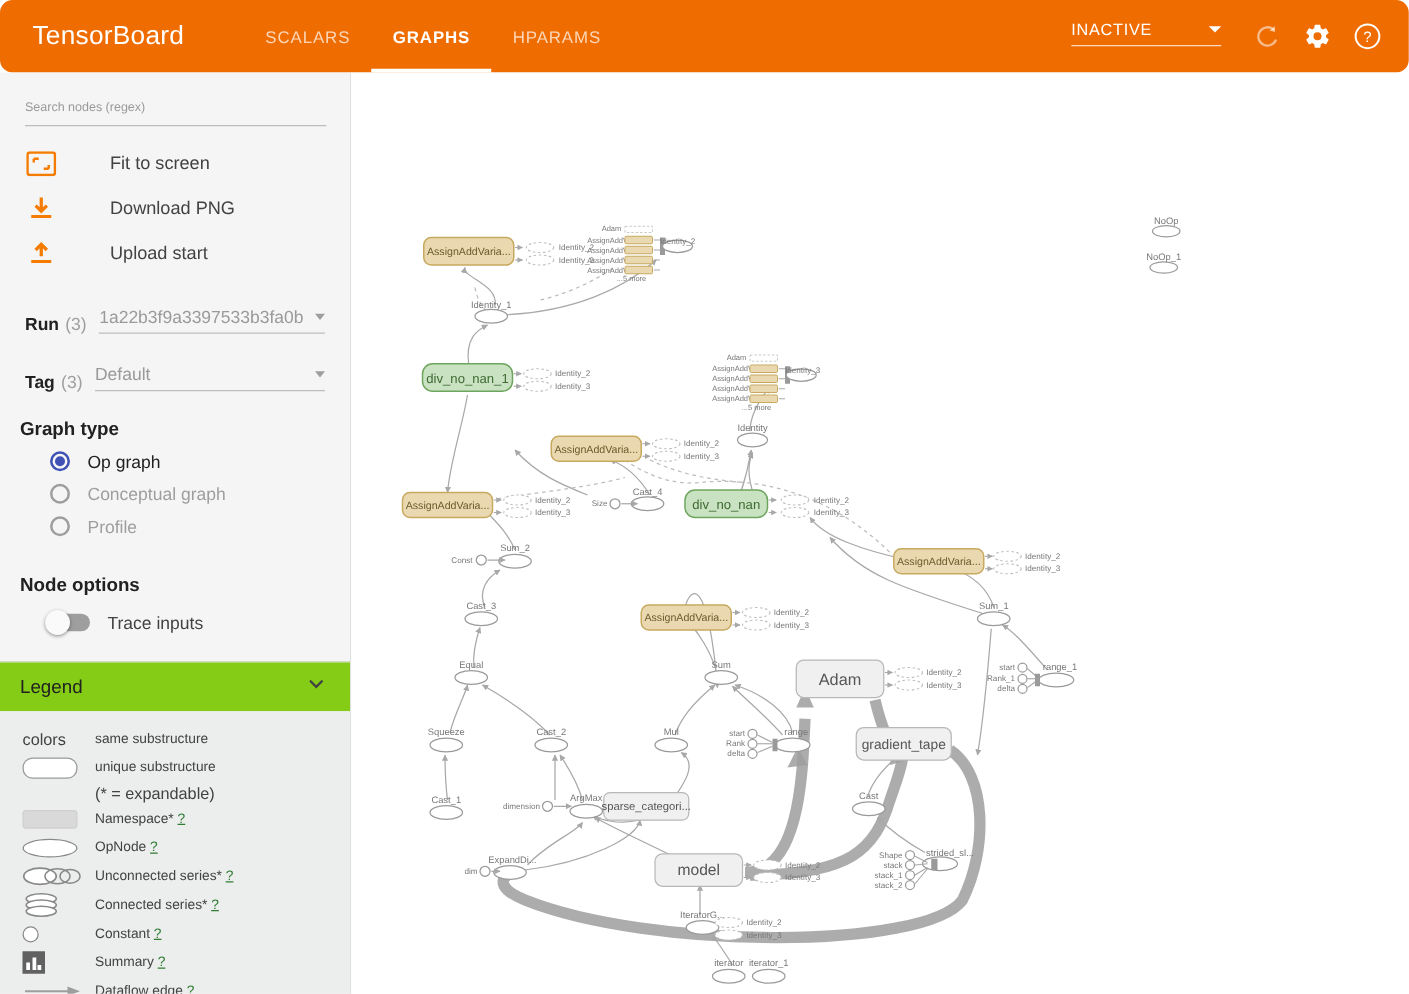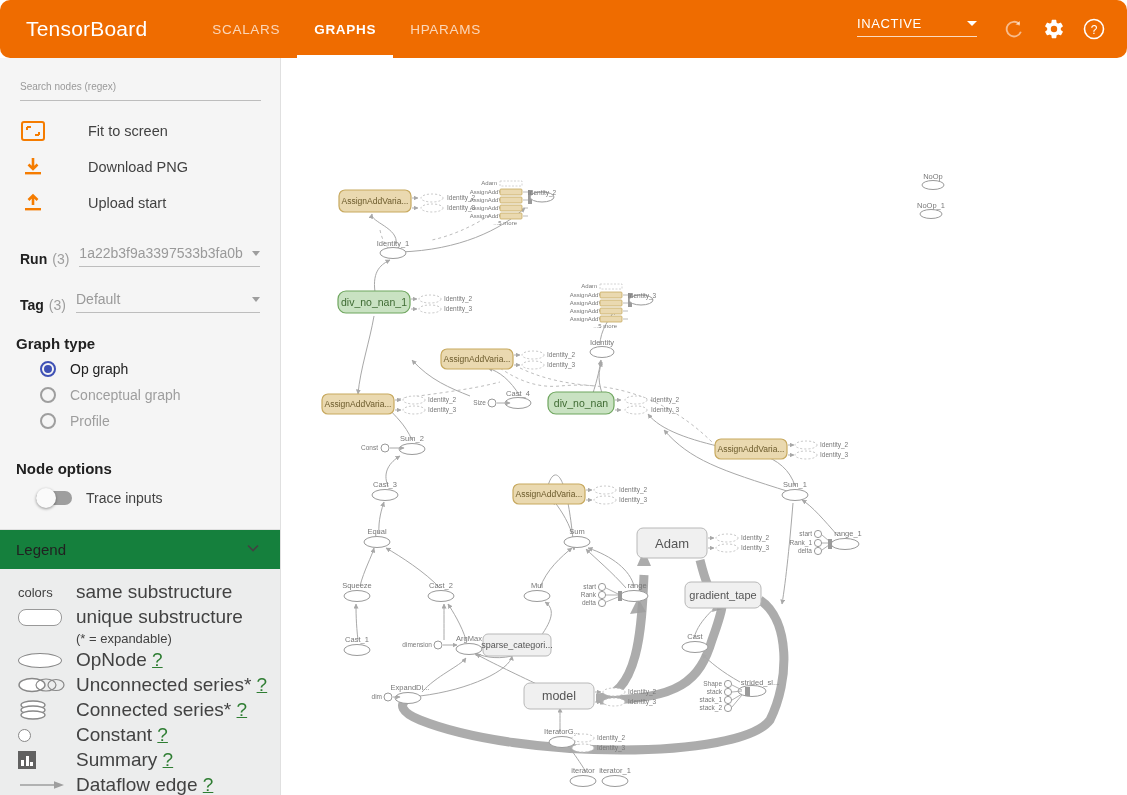--- a/index.html
+++ b/index.html
@@ -144,31 +144,31 @@
   .switch .knob {
     position: absolute; left: 0; top: -3px;
     width: 20px; height: 20px; border-radius: 50%;
     background: #fafafa; box-shadow: 0 1px 3px rgba(0,0,0,.4);
   }
   .toggle-label { font-size: 14px; color: #424242; }
 
   #legend-header {
     margin-top: 14px;
     height: 40px; border-top: 1px solid #e0e0e0;
-    background: #15803d;
+    background: #84cc16;
     display: flex; align-items: center;
     padding: 0 18px 0 16px; cursor: pointer;
   }
   #legend-title { font-size: 15px; color: #212121; }
   #legend-chevron { margin-left: auto; }
 
   #legend-body { padding: 12px 0 0 0; background: #eceded; height: 300px; }
   .leg-row { display: flex; align-items: center; min-height: 20px; padding-left: 18px; margin-bottom: 3px; }
   .leg-icon { width: 58px; flex: none; display: flex; align-items: center; }
-  .leg-text { font-size: 19px; color: #424242; }
+  .leg-text { font-size: 11px; color: #424242; }
   .leg-sub { font-size: 13px; color: #424242; padding-left: 76px; margin-bottom: 3px; }
   .qm { color: #2e7d32; text-decoration: underline; cursor: pointer; }
 
   
   .g-unique { width: 44px; height: 17px; border-radius: 8px; border: 1.5px solid #999; background: #fff; }
   .g-namespace { width: 44px; height: 15px; border-radius: 3px; background: #d9d9d9; border: 1px solid #cfcfcf; }
   .g-opnode { width: 44px; height: 15px; border-radius: 50%; border: 1.5px solid #888; background: #fff; }
   .g-constant { width: 13px; height: 13px; border-radius: 50%; border: 1.5px solid #888; background: #fff; }
   .g-summary { width: 18px; height: 18px; background: #616161; display: flex; align-items: flex-end;
                justify-content: center; gap: 1.5px; padding-bottom: 3px; }
@@ -310,20 +310,26 @@
     </div>
 
     <div class="leg-row">
       <span class="leg-icon">
           <span class="g-unique"></span>
         </span>
       <span class="leg-text">unique substructure</span>
     </div>
     <div class="leg-sub">(* = expandable)</div>
 
+    <div class="leg-row">
+      <span class="leg-icon">
+          <span class="g-namespace"></span>
+        </span>
+      <span class="leg-text"><span>Namespace*</span> <span class="qm">?</span></span>
+    </div>
 
     <div class="leg-row">
       <span class="leg-icon">
           <span class="g-opnode"></span>
         </span>
       <span class="leg-text"><span>OpNode</span> <span class="qm">?</span></span>
     </div>
 
     <div class="leg-row">
       <span class="leg-icon">

